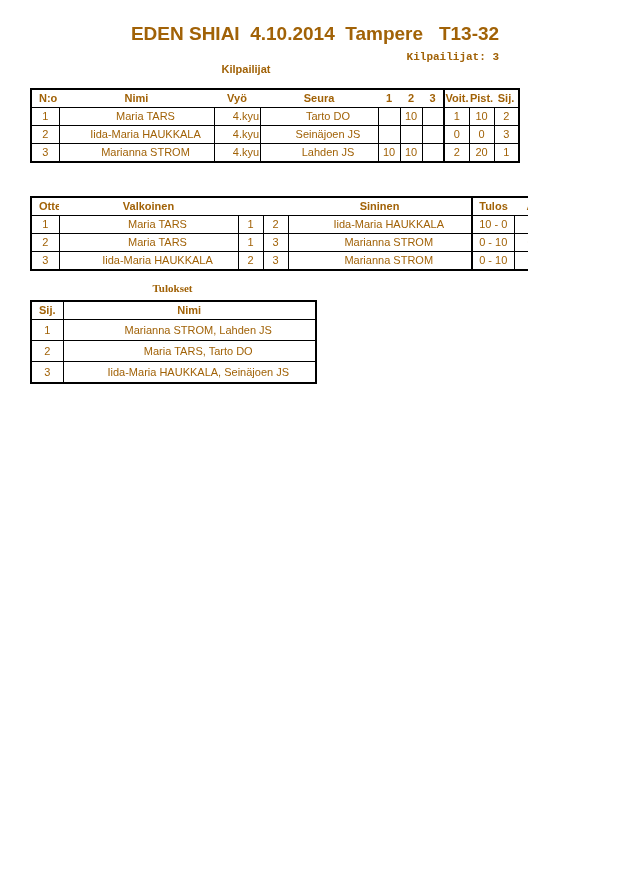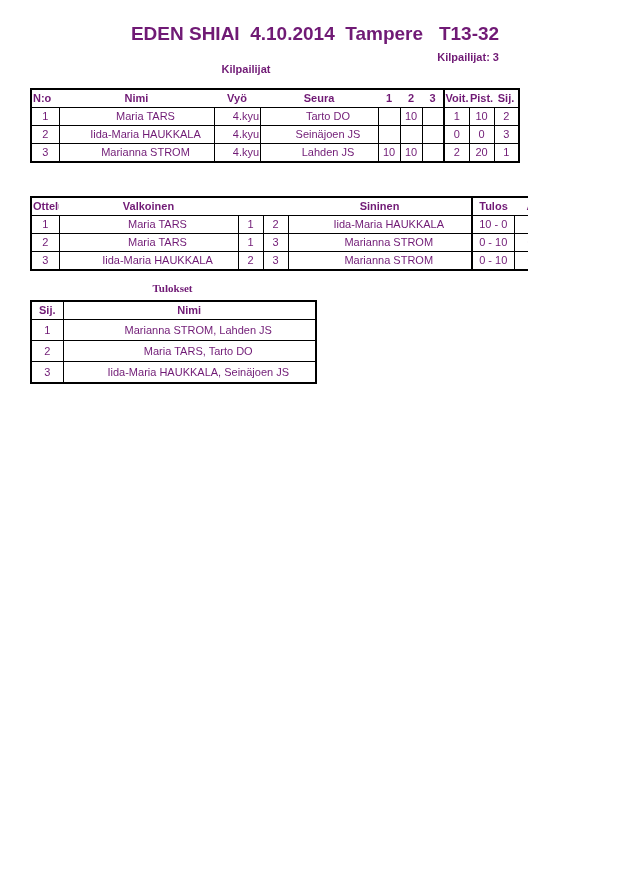--- a/index.html
+++ b/index.html
@@ -2,37 +2,38 @@
 <html><head>
 <meta charset="utf-8">
 <style>
   * { box-sizing: border-box; margin: 0; padding: 0; }
   html, body { background: #ffffff; }
   .page {
     position: relative;
     width: 528px;
     height: 891px;
     background: #ffffff;
-    color: #701a75;
+    color: #a16207;
     font-family: "Liberation Sans", sans-serif;
     overflow: hidden;
   }
   .doc-title {
     position: absolute;
     top: 23px; left: 0; width: 630px;
     text-align: center;
     font-size: 19px;
     font-weight: bold;
     white-space: pre;
   }
   .comp-count {
     position: absolute;
     top: 51px; right: 29px;
     font-size: 11px;
     font-weight: bold;
+    font-family: Liberation Mono, monospace;
   }
   .sec-title {
     position: absolute;
     font-size: 11px;
     font-weight: bold;
     text-align: center;
   }
   #title-kilpailijat { top: 63px;  left: 30px; width: 432px; }
   #title-ottelut     { top: 177px; left: 30px; width: 532px; }
   #title-tulokset    { top: 282px; left: 30px; width: 285px; font-family: Liberation Serif, serif; }
@@ -55,21 +56,21 @@
     text-align: center;
     vertical-align: middle;
   }
   th {
     font-weight: bold;
     border: none;
     border-bottom: 1px solid #000;
   }
   td { border: 1px solid #000; }
   .txt { text-align: center; padding-left: 18px; }
-  th.hleft { text-align: left; padding-left: 1px; margin-top: 6px; }
+  th.hleft { text-align: left; padding-left: 7px; margin-top: 6px; }
   .thickL { border-left: 2px solid #000 !important; }
   .sepR { border-right: 1px solid #000; }
 
   #tbl-kilpailijat { left: 30px; top: 88px;  width: 488px; }
   #tbl-ottelut     { left: 30px; top: 196px; width: 532px; }
   #tbl-tulokset    { left: 30px; top: 300px; width: 285px; }
   #tbl-tulokset td { height: 20px; line-height: 20px; }
 </style>
 </head>
 <body>

